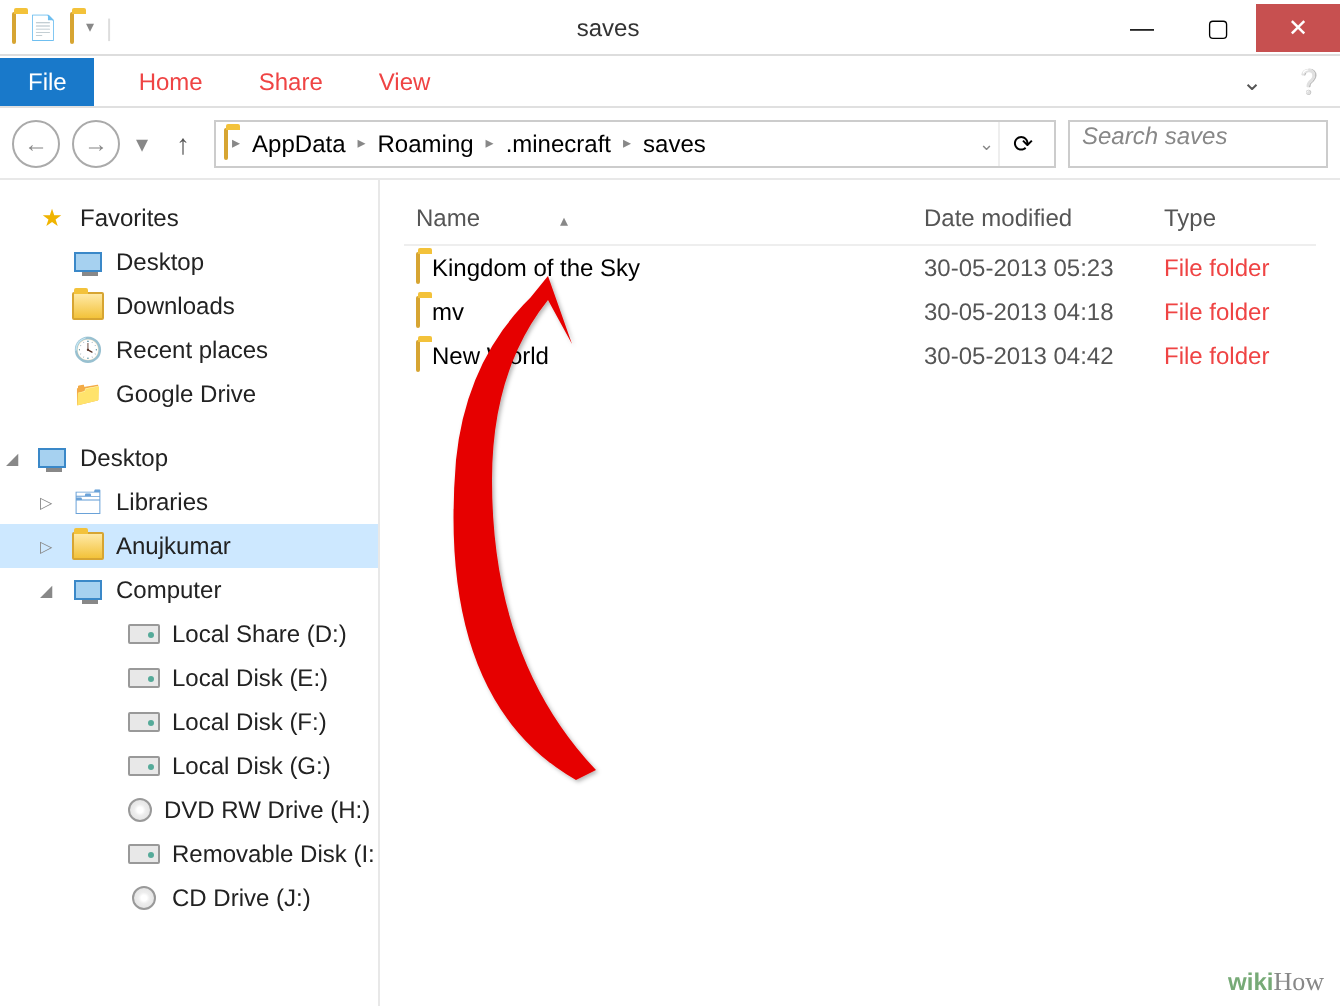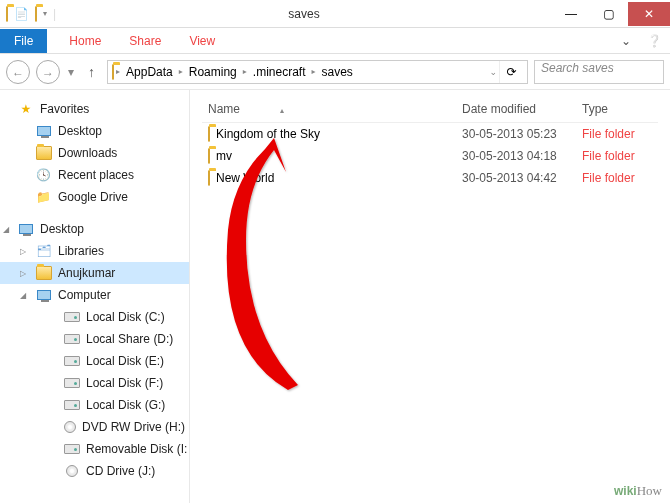--- a/index.html
+++ b/index.html
@@ -175,26 +175,20 @@
         <span class="tree-chev">◢</span>
         <span class="ico">
             <span class="monitor-ico"></span>
           </span>
         <span>Computer</span>
       </div>
       <div class="item sub3">
           <span class="ico">
             <span class="drive-ico"></span>
           </span>
-          <span>Local Disk (C:)</span>
-        </div>
-      <div class="item sub3">
-          <span class="ico">
-            <span class="drive-ico"></span>
-          </span>
           <span>Local Share (D:)</span>
         </div>
       <div class="item sub3">
           <span class="ico">
             <span class="drive-ico"></span>
           </span>
           <span>Local Disk (E:)</span>
         </div>
       <div class="item sub3">
           <span class="ico">

